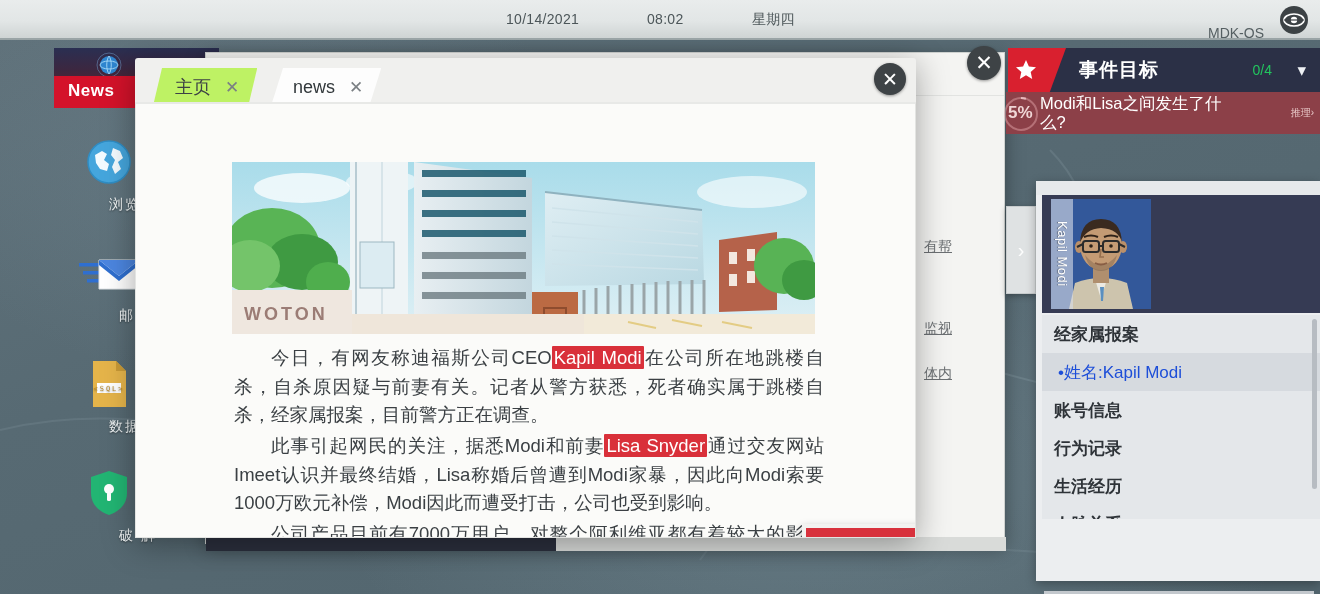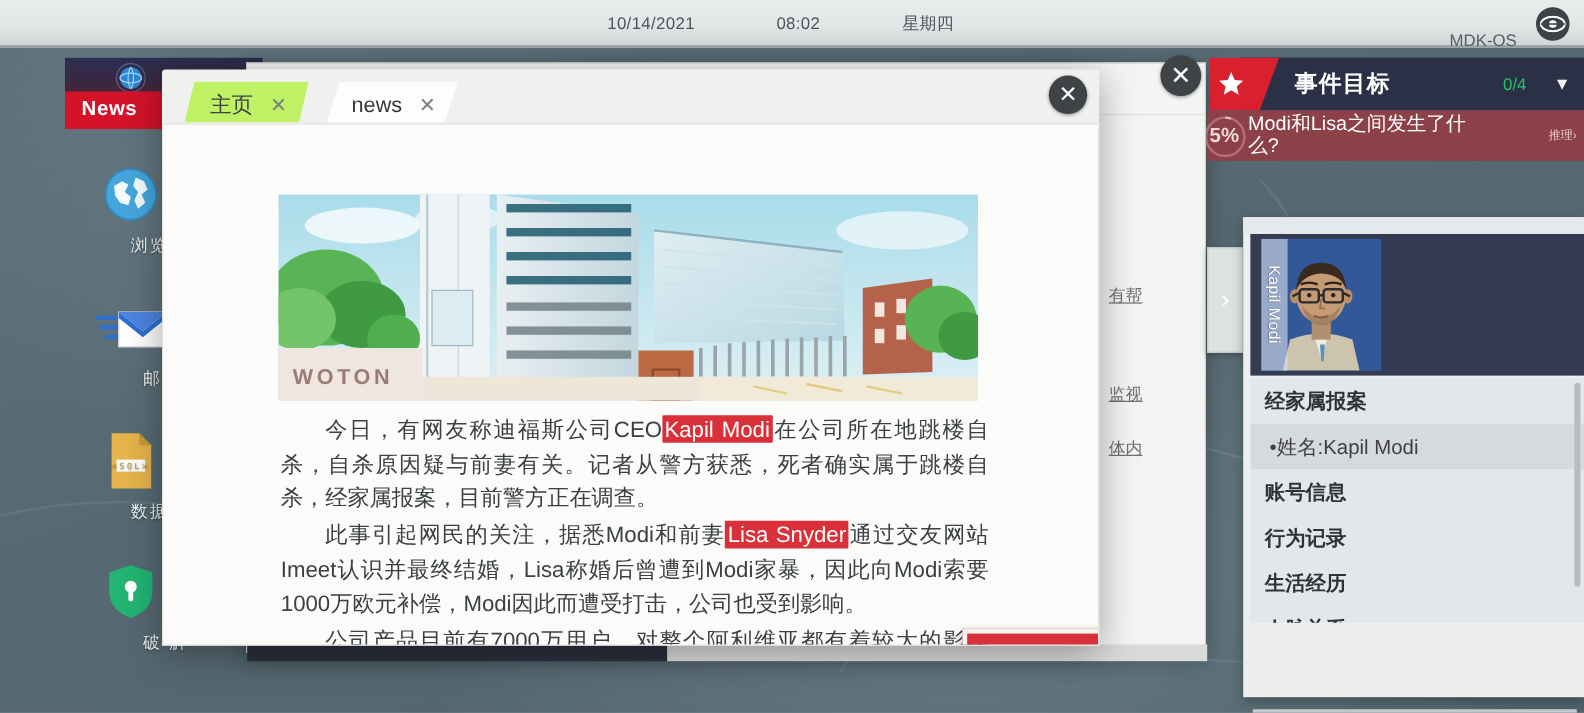--- a/index.html
+++ b/index.html
@@ -274,21 +274,21 @@
     background: #e4e7ea;
     overflow: hidden;
   }
   .info-row {
     position: relative; height: 38px; display: flex; align-items: center;
     padding-left: 12px;
     font-size: 17px; color: #2e3338; font-weight: bold;
   }
   .info-row.detail {
     background: #d6dadf; font-weight: normal; padding-left: 16px;
-    color: #404040;
+    color: #1d4ed8;
   }
   #info-scroll {
     position: absolute; right: 3px; top: 4px; width: 5px; height: 170px;
     background: #b7bcc2; border-radius: 3px;
   }
   #submit-wrap {
     position: absolute; left: 38px; top: 549px; width: 270px; height: 45px;
     background: #c3c8cd;
     display: flex; align-items: center; justify-content: center;
     font-size: 18px; color: #3d4349; cursor: pointer;

